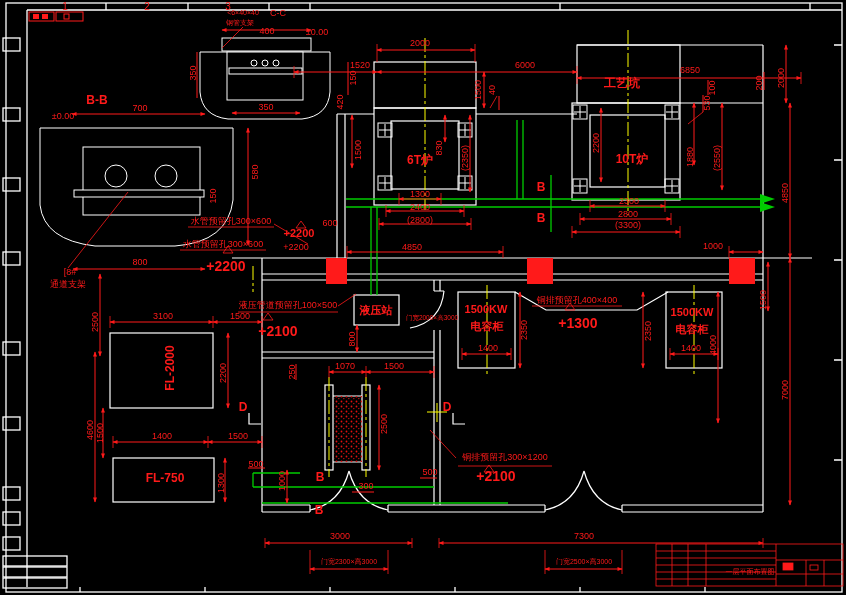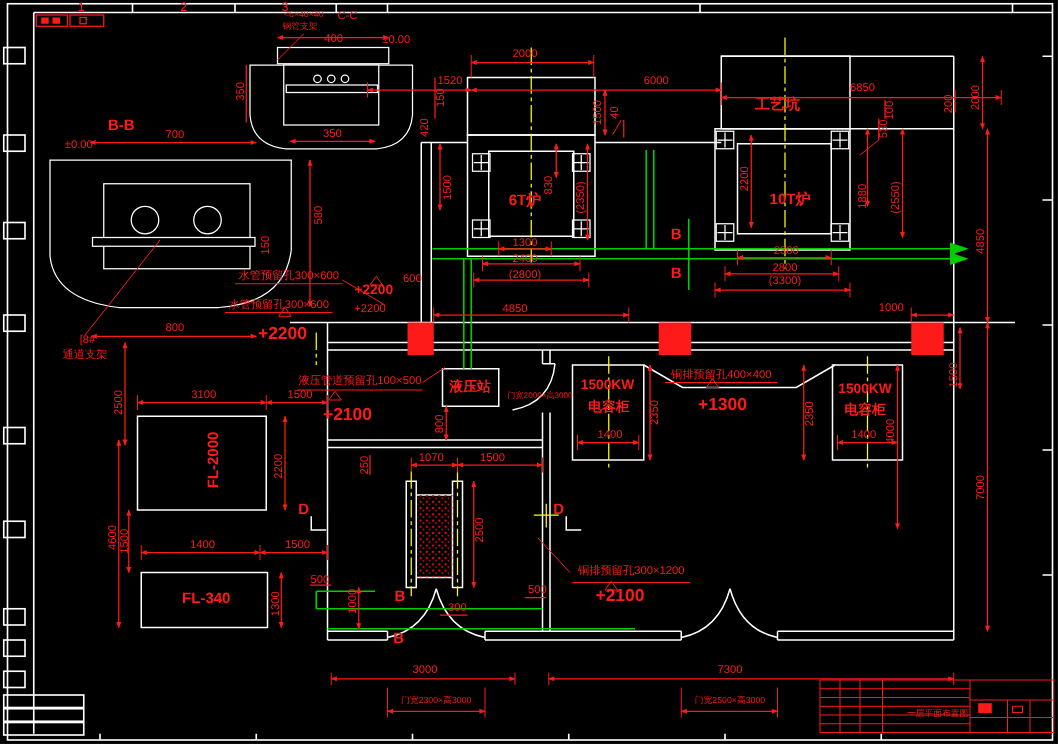--- a/index.html
+++ b/index.html
@@ -346,21 +346,21 @@
 
 <span class="lbl" style="left:163px;top:316px">3100</span>
 <span class="lbl" style="left:240px;top:316px">1500</span>
 <span class="lbl rot s12" style="left:170px;top:368px">FL-2000</span>
 <span class="lbl rot" style="left:223px;top:373px">2200</span>
 <span class="lbl rot" style="left:95px;top:322px">2500</span>
 <span class="lbl rot" style="left:90px;top:430px">4600</span>
 <span class="lbl rot" style="left:100px;top:433px">1500</span>
 <span class="lbl" style="left:162px;top:436px">1400</span>
 <span class="lbl" style="left:238px;top:436px">1500</span>
-<span class="lbl s12" style="left:165px;top:478px">FL-340</span>
+<span class="lbl s12" style="left:165px;top:478px">FL-750</span>
 <span class="lbl rot" style="left:221px;top:483px">1300</span>
 
 <span class="lbl" style="left:505px;top:457px">铜排预留孔300×1200</span>
 <span class="lbl big" style="left:496px;top:476px">+2100</span>
 <span class="lbl" style="left:340px;top:536px">3000</span>
 <span class="lbl t7" style="left:349px;top:561px">门宽2300×高3000</span>
 <span class="lbl" style="left:584px;top:536px">7300</span>
 <span class="lbl t7" style="left:584px;top:561px">门宽2500×高3000</span>
 
 <span class="lbl t7" style="left:750px;top:571px">一层平面布置图</span>

